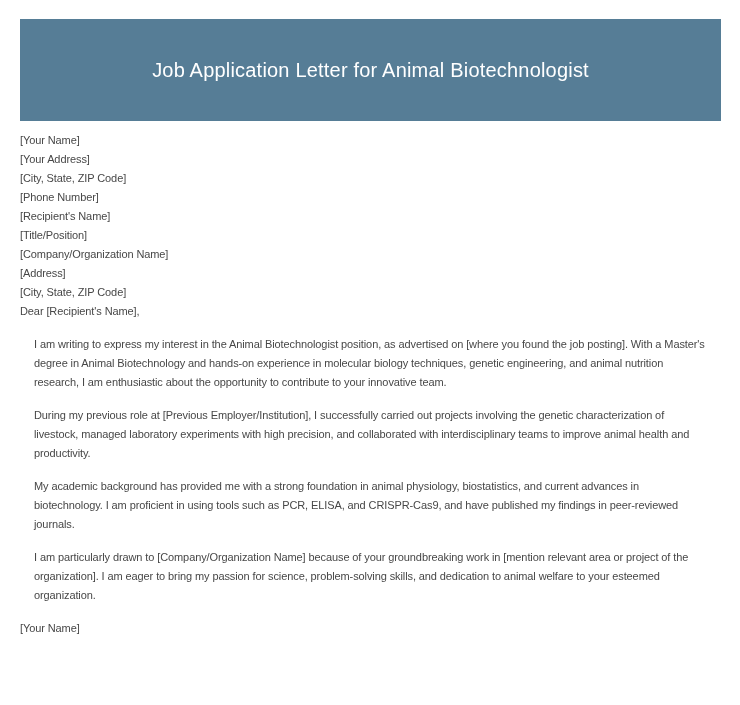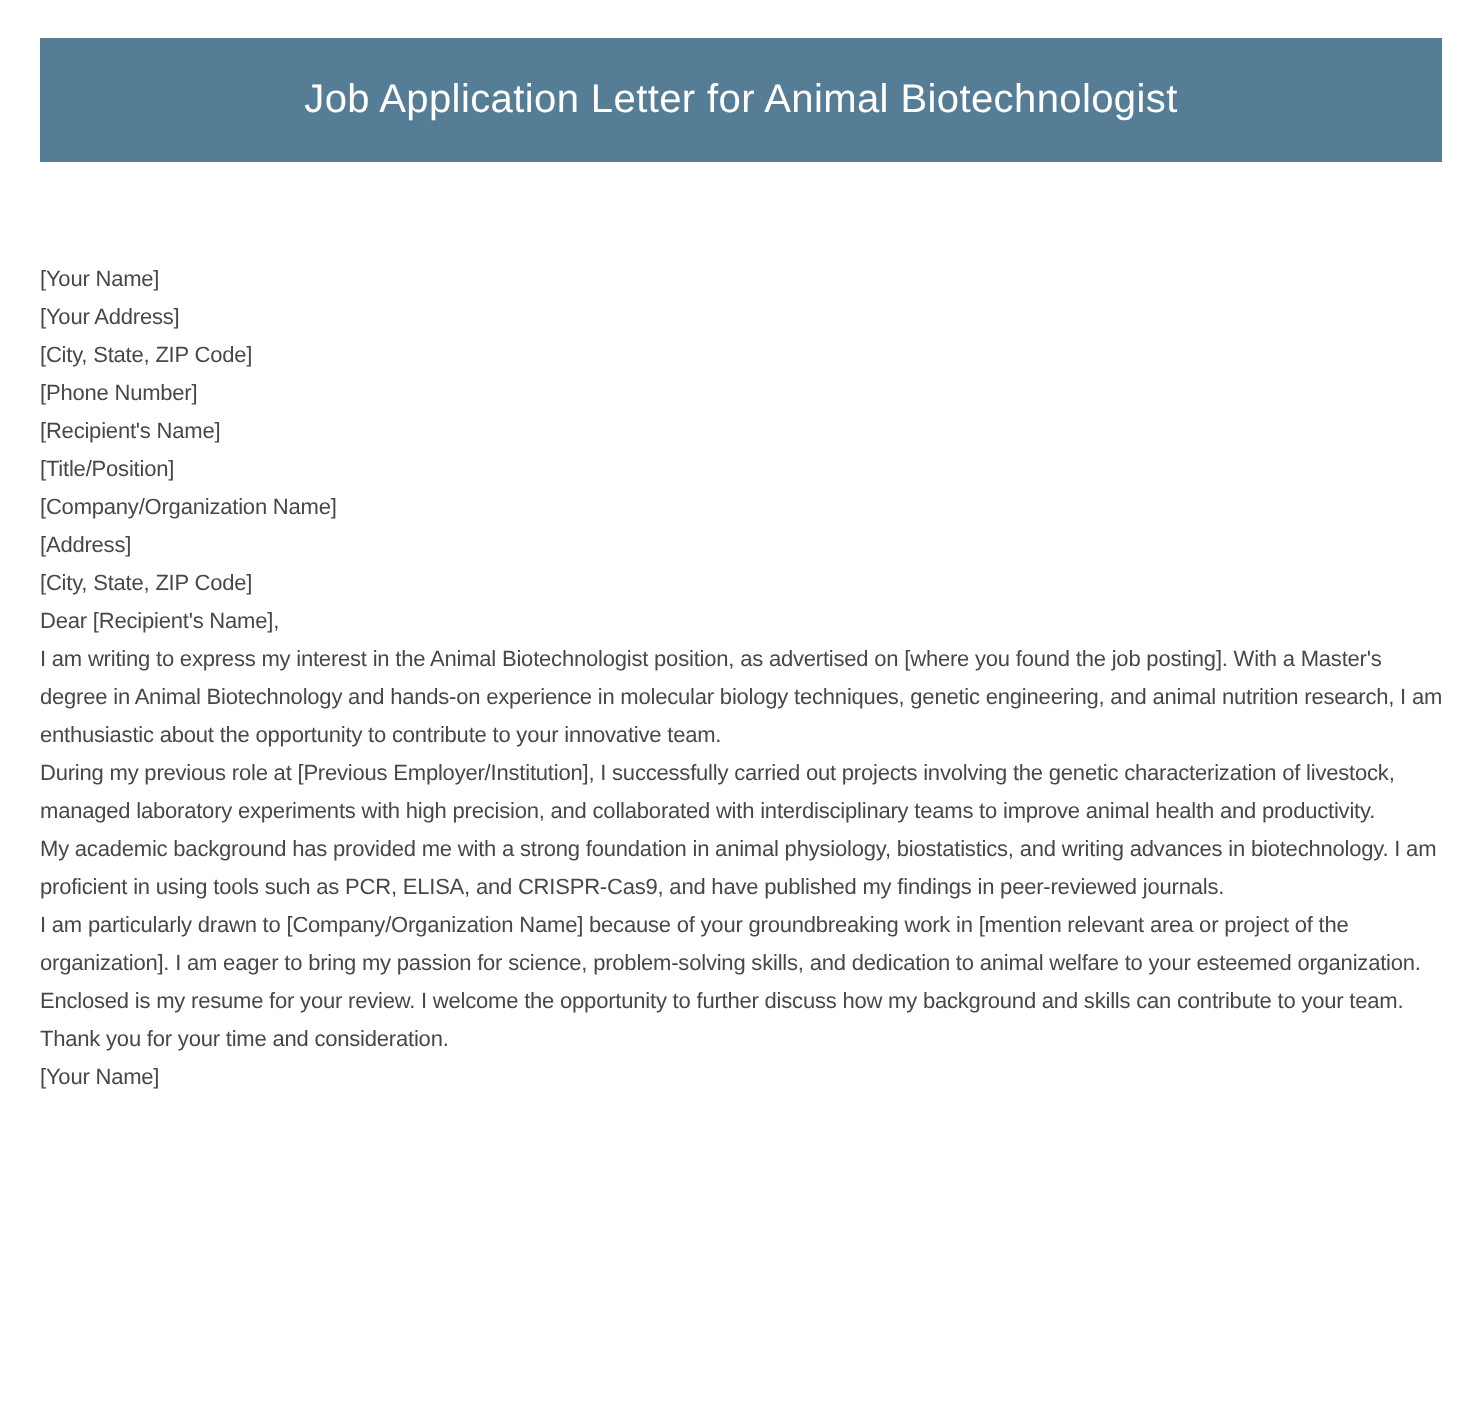--- a/index.html
+++ b/index.html
@@ -16,21 +16,21 @@
     background: var(--page_bg);
     font-family: "Liberation Sans", sans-serif;
     position: relative;
     overflow: hidden;
   }
   .header-band {
     position: absolute;
     left: 20px;
     top: 19px;
     width: 701px;
-    height: 62px;
+    height: 102px;
     background: var(--header_bg);
     display: flex;
     align-items: center;
     justify-content: center;
   }
   .header-title {
     margin: 0;
     color: var(--header_text);
     font-size: 20px;
     font-weight: 500;
@@ -41,21 +41,21 @@
     position: absolute;
     left: 20px;
     top: 131px;
     width: 703px;
     color: var(--body_text);
     font-size: 11px;
     line-height: 19px;
     letter-spacing: -0.1px;
   }
   .letter .line { margin: 0; }
-  .letter .para { margin: 0; }
+  .letter .para { margin: 14px; }
 </style>
 </head>
 <body>
 
 <div class="header-band">
   <h1 class="header-title">Job Application Letter for Animal Biotechnologist</h1>
 </div>
 
 <div class="letter">
   <div class="line">[Your Name]</div>
@@ -66,18 +66,17 @@
   <div class="line">[Recipient's Name]</div>
   <div class="line">[Title/Position]</div>
   <div class="line">[Company/Organization Name]</div>
   <div class="line">[Address]</div>
   <div class="line">[City, State, ZIP Code]</div>
 
   <div class="line">Dear [Recipient's Name],</div>
 
   <p class="para">I am writing to express my interest in the Animal Biotechnologist position, as advertised on [where you found the job posting]. With a Master's degree in Animal Biotechnology and hands-on experience in molecular biology techniques, genetic engineering, and animal nutrition research, I am enthusiastic about the opportunity to contribute to your innovative team.</p>
   <p class="para">During my previous role at [Previous Employer/Institution], I successfully carried out projects involving the genetic characterization of livestock, managed laboratory experiments with high precision, and collaborated with interdisciplinary teams to improve animal health and productivity.</p>
-  <p class="para">My academic background has provided me with a strong foundation in animal physiology, biostatistics, and writing advances in biotechnology. I am proficient in using tools such as PCR, ELISA, and CRISPR-Cas9, and have published my findings in peer-reviewed journals.</p>
+  <p class="para">My academic background has provided me with a strong foundation in animal physiology, biostatistics, and current advances in biotechnology. I am proficient in using tools such as PCR, ELISA, and CRISPR-Cas9, and have published my findings in peer-reviewed journals.</p>
   <p class="para">I am particularly drawn to [Company/Organization Name] because of your groundbreaking work in [mention relevant area or project of the organization]. I am eager to bring my passion for science, problem-solving skills, and dedication to animal welfare to your esteemed organization.</p>
-  <p class="para">Enclosed is my resume for your review. I welcome the opportunity to further discuss how my background and skills can contribute to your team. Thank you for your time and consideration.</p>
 
   <div class="line">[Your Name]</div>
 </div>
 
 </body></html>

